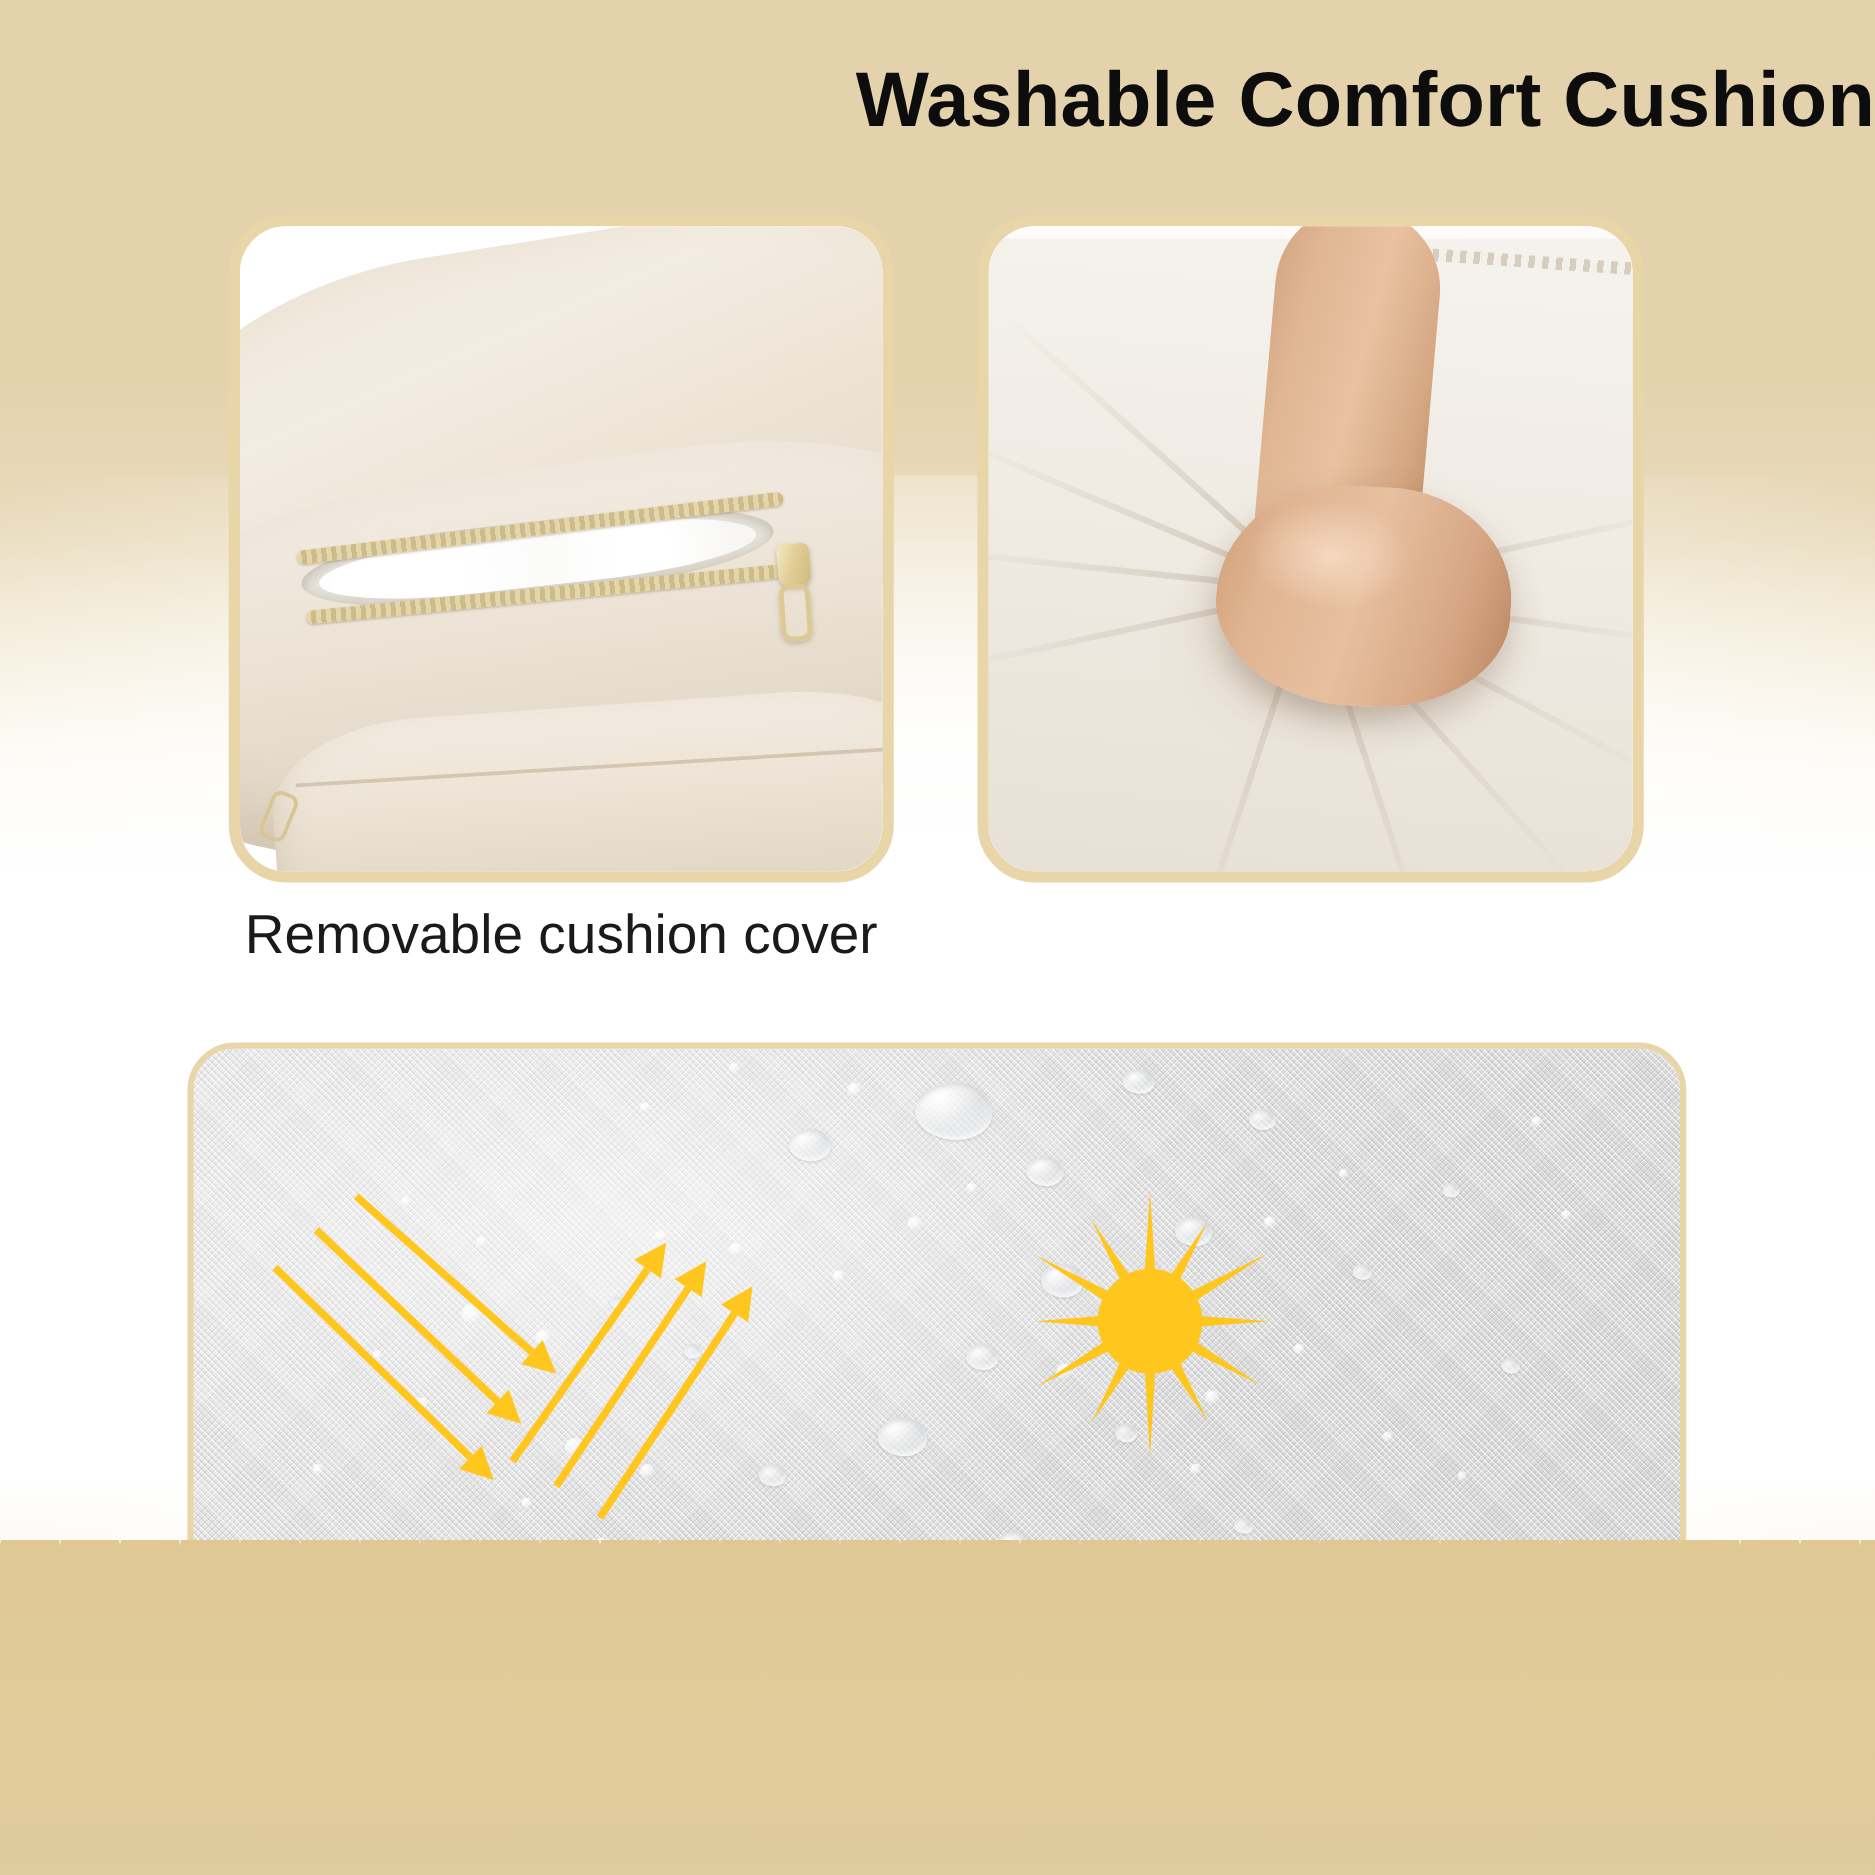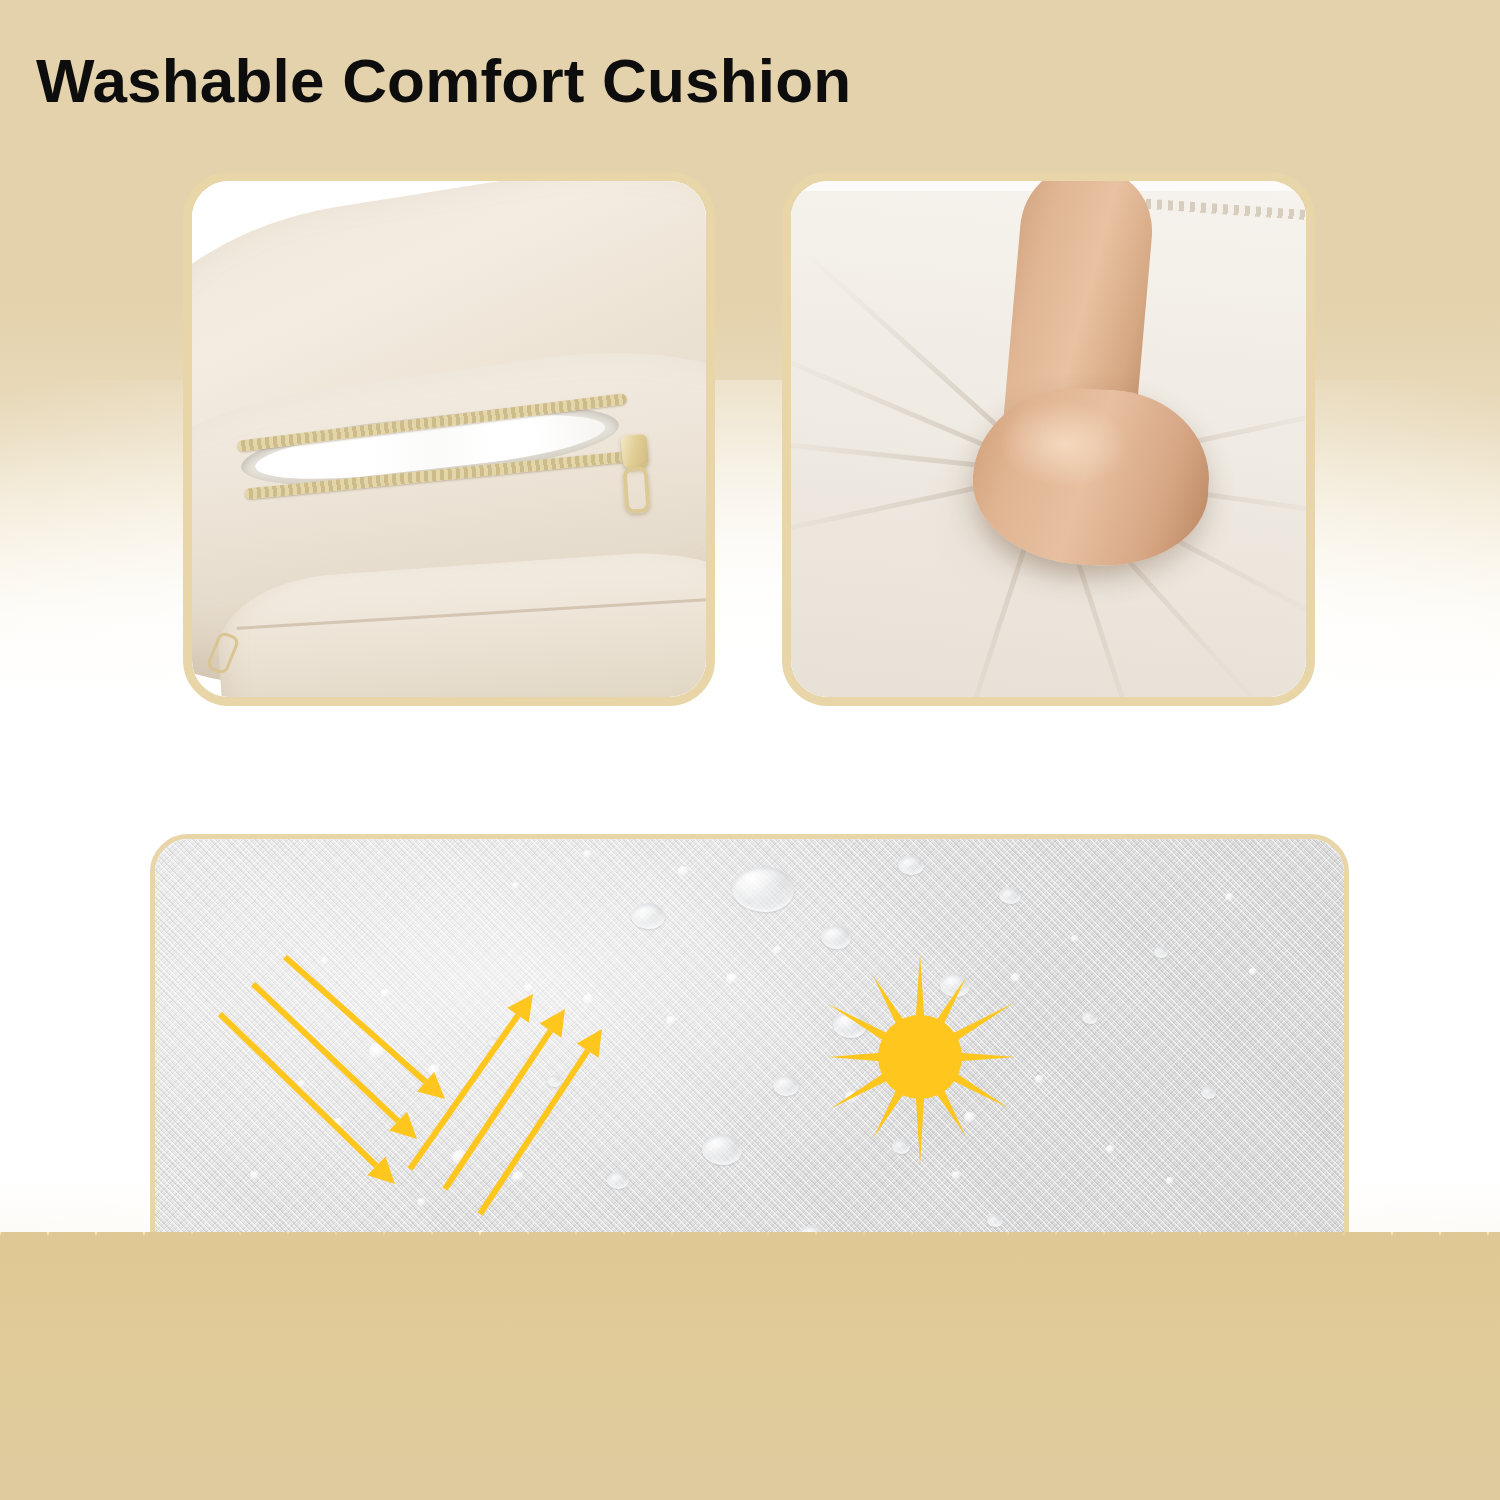--- a/index.html
+++ b/index.html
@@ -82,28 +82,27 @@
         rgba(150,125,80,0) 100%);
     pointer-events: none;
   }
 
   
   .title {
     position: absolute;
     left: 0;
     right: 0;
     top: 48px;
-    text-align: left;
+    text-align: right;
     font-size: 62px;
     font-weight: 700;
     color: #0d0d0d;
     letter-spacing: 0.2px;
     line-height: 1.05;
     white-space: nowrap;
-    margin-left: 36px;
   }
 
   
   .card {
     position: absolute;
     border: 9px solid #e8d5a8;
     border-radius: 46px;
     overflow: hidden;
     background: #ffffff;
     box-sizing: border-box;
@@ -424,20 +423,21 @@
       </div>
       <div class="p1-tape upper"></div>
       <div class="p1-tape lower"></div>
       <div class="p1-slider"></div>
       <div class="p1-pull"></div>
       <div class="p1-seat"></div>
       <div class="p1-seat-line"></div>
       <div class="p1-seat-zip"></div>
     </div>
   </div>
+  <div class="caption cap-left">Removable cushion cover</div>
 
   <div class="card top-right">
     <div class="photo">
       <div class="p2-bg"></div>
       <div class="p2-cushion"></div>
       <div class="p2-topseam"></div>
       <div class="p2-fold" style="transform:rotate(168deg)"></div>
       <div class="p2-fold" style="transform:rotate(186deg)"></div>
       <div class="p2-fold" style="transform:rotate(203deg)"></div>
       <div class="p2-fold" style="transform:rotate(222deg)"></div>

